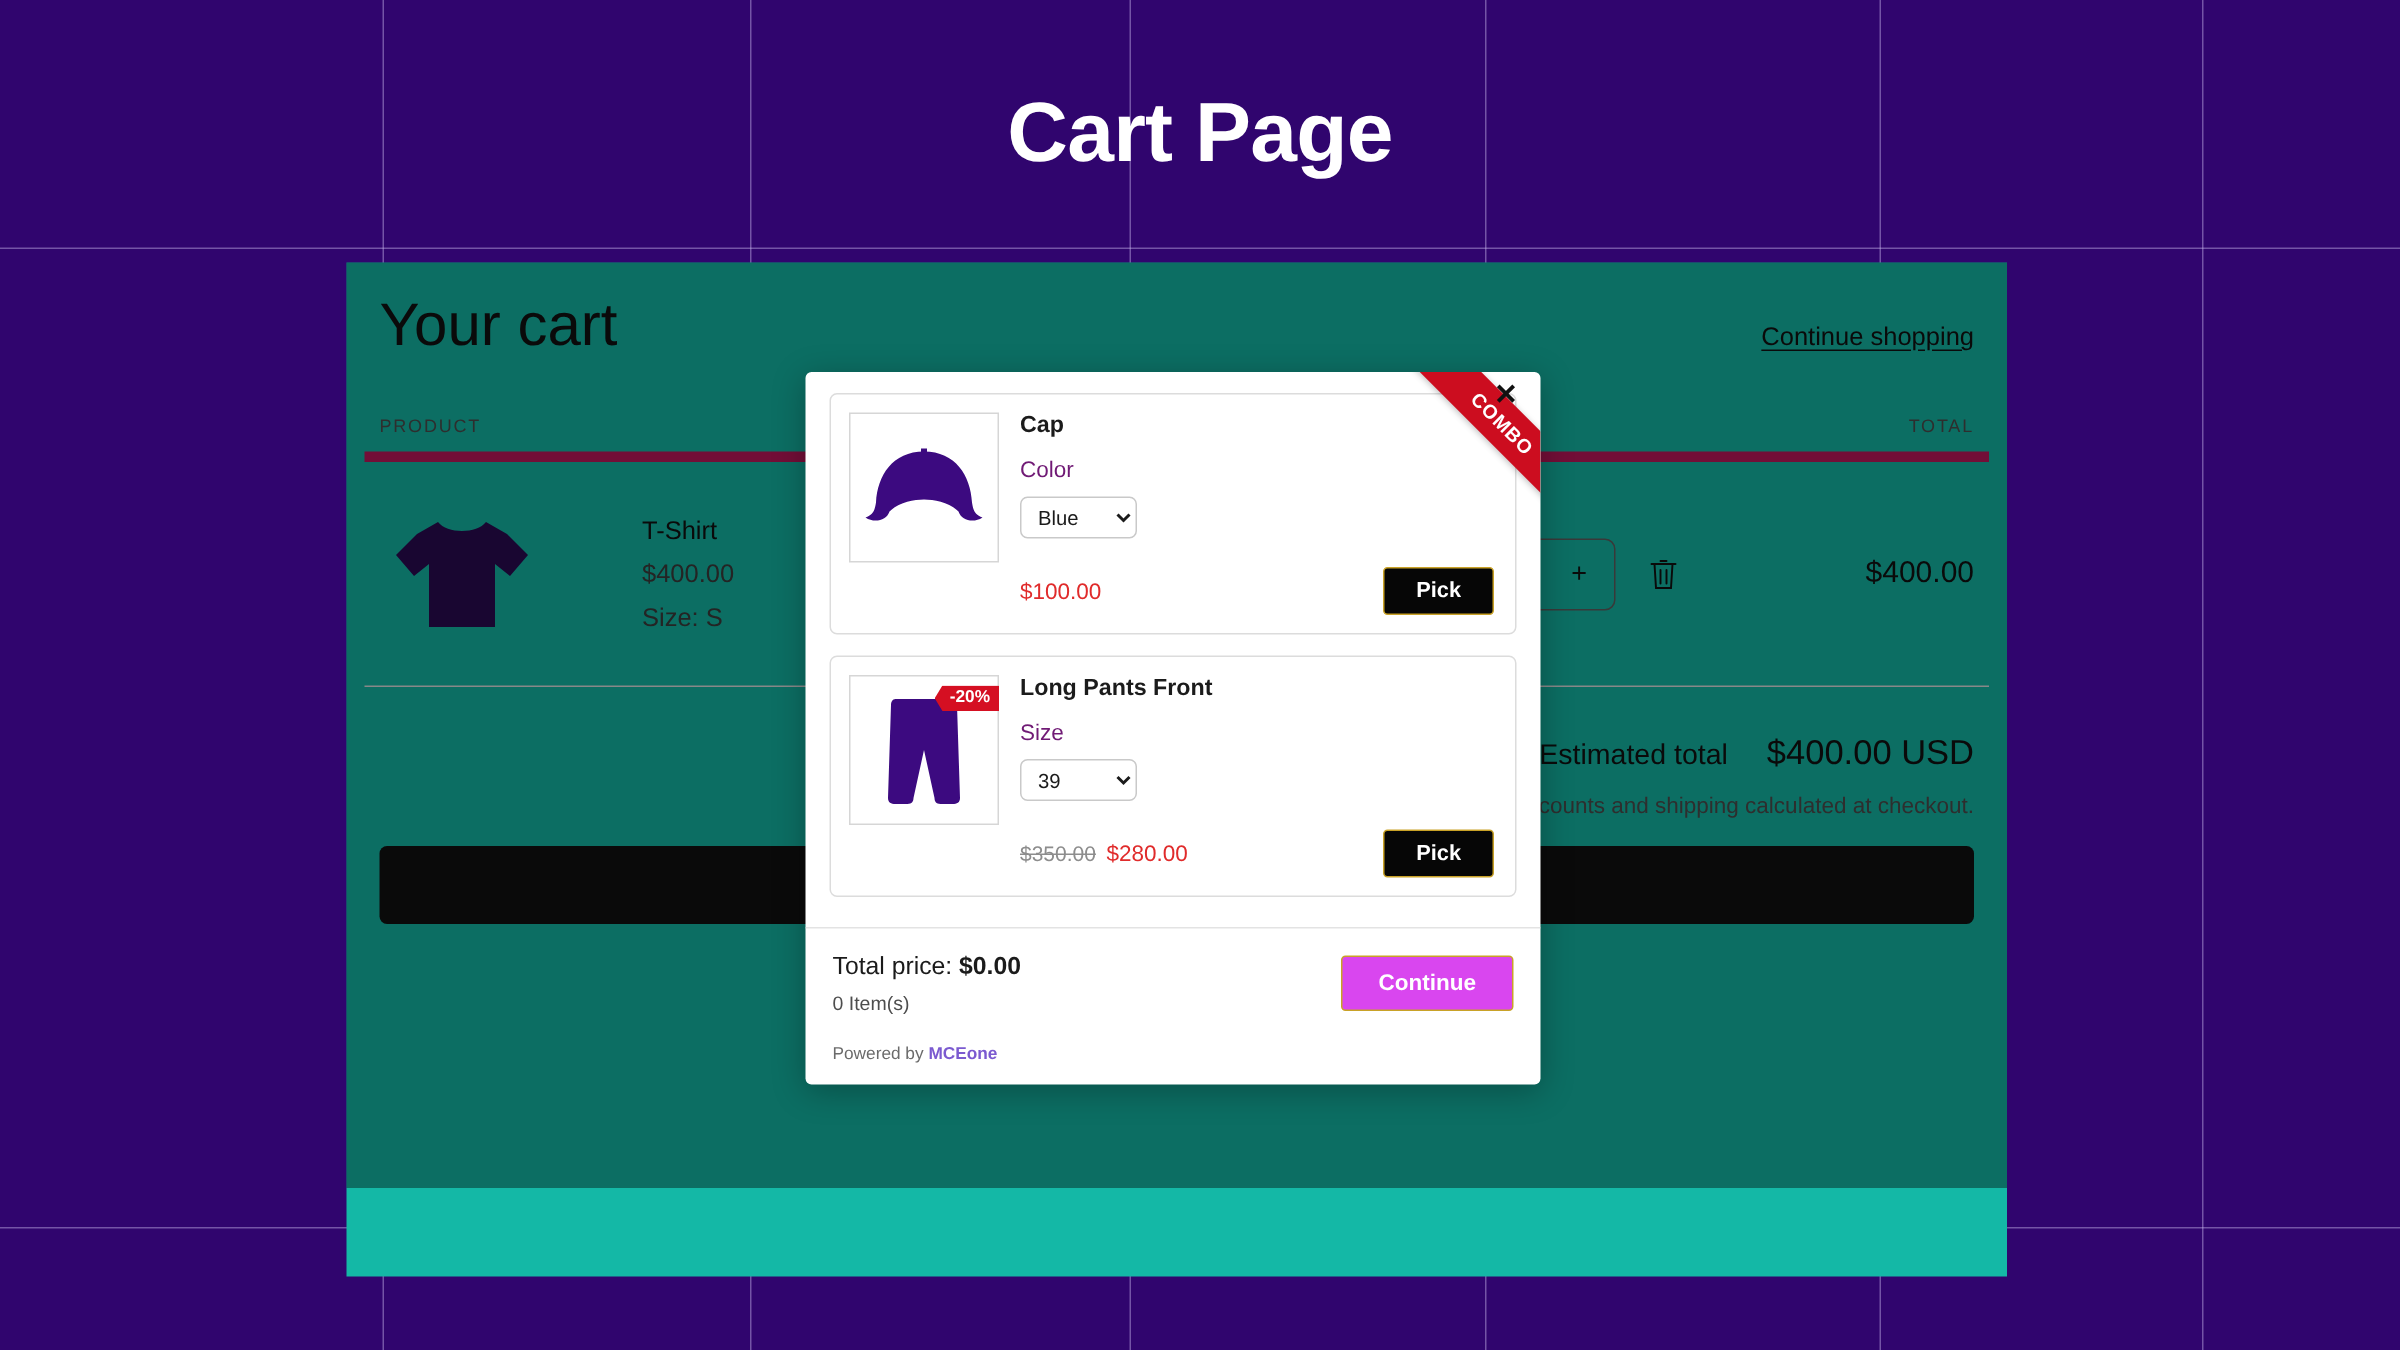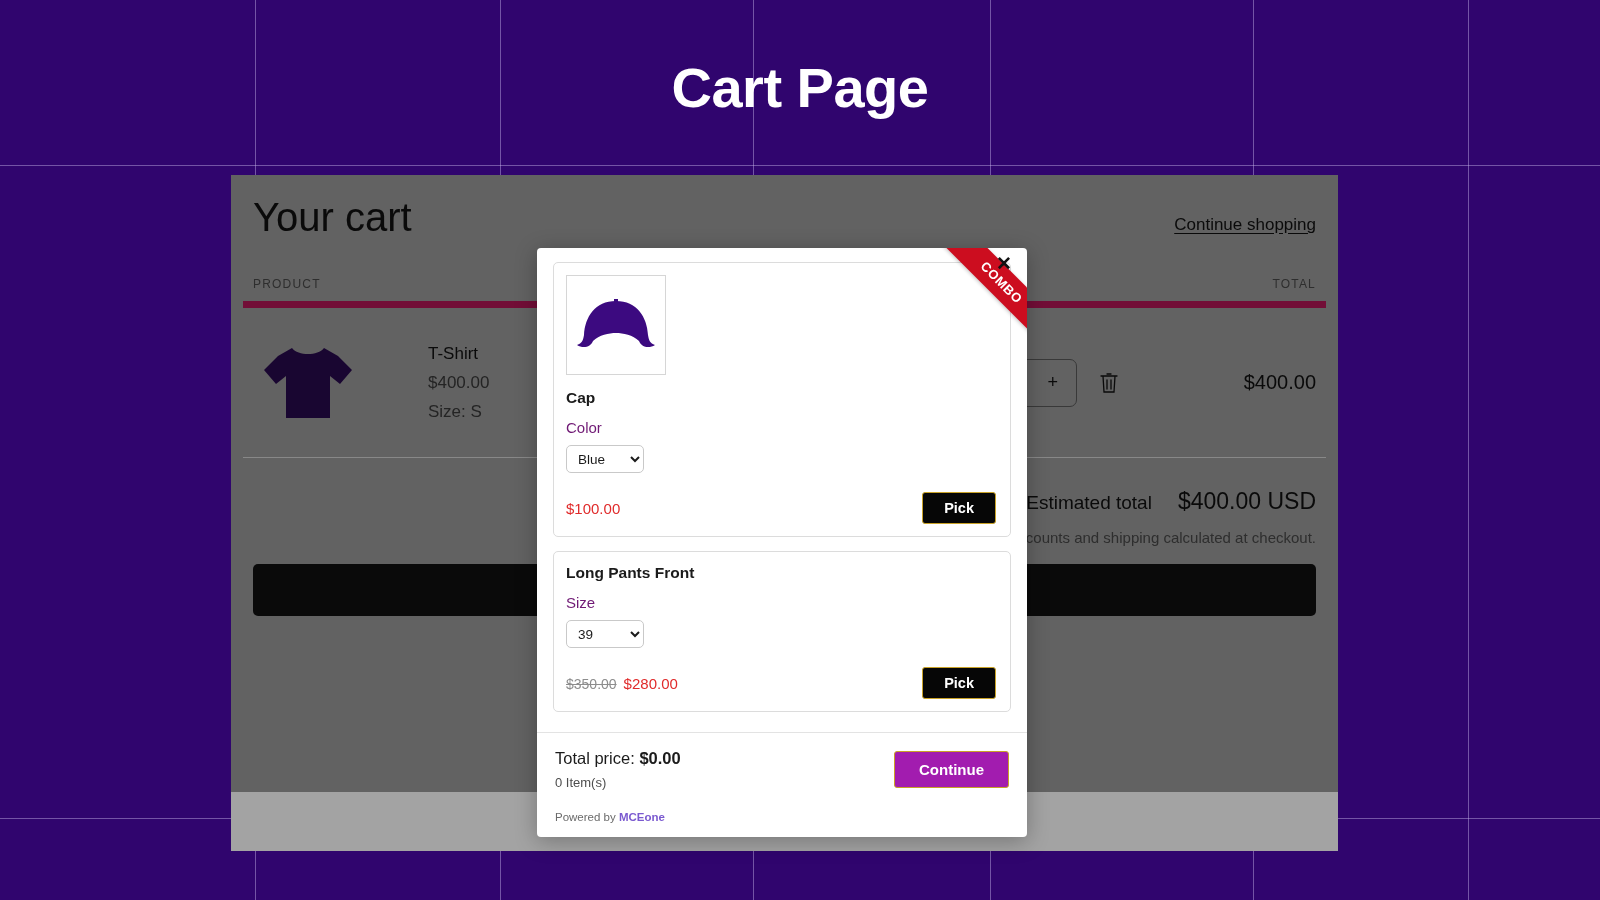--- a/index.html
+++ b/index.html
@@ -49,21 +49,21 @@
     z-index: 3;
   }
 
   
   .cart-panel {
     position: absolute;
     left: 231px;
     top: 175px;
     width: 1107px;
     height: 676px;
-    background: #a3a3a3;
+    background: #14b8a6;
     z-index: 2;
     padding: 0 12px;
   }
   .cart-dim {
     position: absolute;
     left: 231px;
     top: 175px;
     width: 1107px;
     height: 617px;
     background: rgba(0,0,0,0.40);
@@ -258,21 +258,20 @@
   }
 
   .product-card {
     border: 1px solid #dcdcdc;
     border-radius: 5px;
     padding: 12px 14px 12px 12px;
     margin-bottom: 14px;
     display: flex;
     gap: 14px;
     position: relative;
-    flex-direction: column;
   }
   .pc-imgwrap {
     width: 100px;
     flex: 0 0 100px;
     height: 100px;
     border: 1px solid #d6d6d6;
     display: flex;
     align-items: center;
     justify-content: center;
     position: relative;
@@ -355,21 +354,21 @@
     font-size: 16.5px;
     color: #1b1b1b;
   }
   .total-price b { font-weight: 700; }
   .items-count {
     font-size: 13px;
     color: #4d4d4d;
     margin-top: 7px;
   }
   .continue-btn {
-    background: #a21caf;
+    background: #d946ef;
     color: #ffffff;
     border: 1px solid #c9a227;
     border-radius: 3px;
     font-size: 15px;
     font-weight: 700;
     font-family: "Liberation Sans", sans-serif;
     padding: 9px 24px;
     cursor: pointer;
   }
   .powered {
@@ -469,20 +468,26 @@
         <div class="pc-bottom">
           <div class="pc-prices">
             <span class="pc-price">$100.00</span>
           </div>
           <button class="pick-btn">Pick</button>
         </div>
       </div>
     </div>
 
     <div class="product-card">
+      <div class="pc-imgwrap">
+        <span class="discount-badge">-20%</span>
+        <svg width="62" height="76" viewBox="0 0 62 76" aria-hidden="true">
+          <path d="M12 4 h38 c2 0 3 2 3 4 l2 62 c0 3 -2 4 -5 4 h-8 c-3 0 -4 -2 -4 -4 l-7 -32 l-7 32 c0 2 -1 4 -4 4 h-8 c-3 0 -5 -1 -5 -4 l2 -62 c0 -2 1 -4 3 -4 z" fill="#3c0a80"></path>
+        </svg>
+      </div>
       <div class="pc-info">
         <div class="pc-name">Long Pants Front</div>
         <div class="pc-optlabel">Size</div>
         <select class="pc-select">
           <option>39</option>
         </select>
         <div class="pc-bottom">
           <div class="pc-prices">
             <span class="pc-oldprice">$350.00</span>
             <span class="pc-price">$280.00</span>

